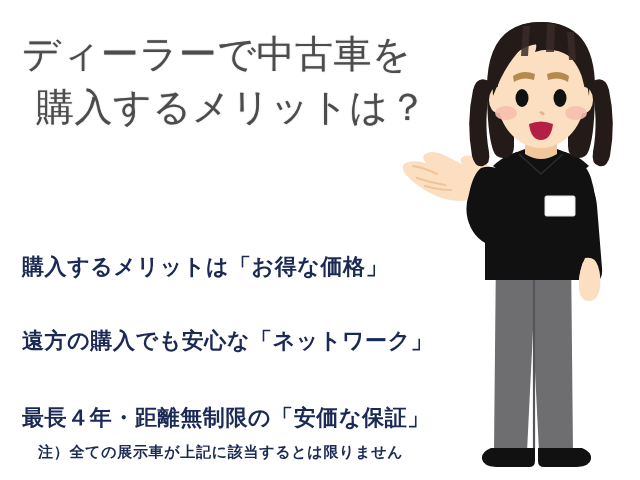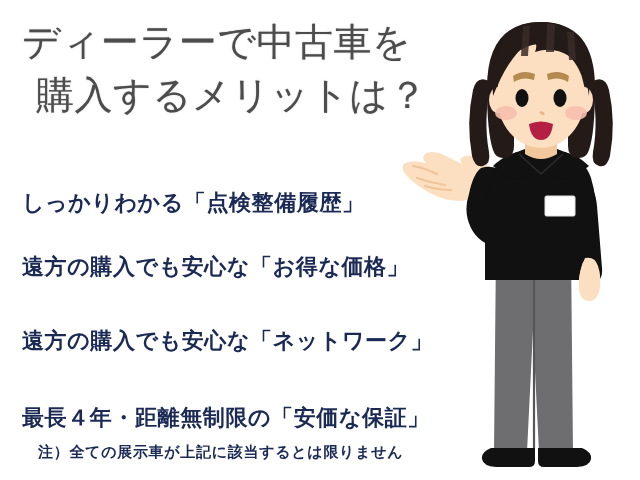--- a/index.html
+++ b/index.html
@@ -13,21 +13,21 @@
     height: 480px;
     background: #ffffff;
     overflow: hidden;
     font-family: "Liberation Sans", "DejaVu Sans", sans-serif;
   }
 
   
   .title-block {
     position: absolute;
     left: 22px;
-    top: 16px;
+    top: 28px;
     width: 430px;
   }
   .title-line {
     color: #4c4c4c;
     font-size: 38px;
     line-height: 53px;
     font-weight: 400;
     letter-spacing: 0.5px;
     white-space: nowrap;
     text-shadow: 0 0 1.2px rgba(76,76,76,0.55);
@@ -74,22 +74,21 @@
 </head>
 <body>
 
 <div id="canvas">
 
   <div class="title-block">
     <div class="title-line">ディーラーで中古車を</div>
     <div class="title-line indent">購入するメリットは？</div>
   </div>
 
-  <div class="benefit" id="benefit-0">しっかりわかる「点検整備履歴」</div>
-  <div class="benefit" id="benefit-1">遠方の購入でも安心な「お得な価格」</div>
+  <div class="benefit" id="benefit-1">購入するメリットは「お得な価格」</div>
   <div class="benefit" id="benefit-2">遠方の購入でも安心な「ネットワーク」</div>
   <div class="benefit" id="benefit-3">最長４年・距離無制限の「安価な保証」</div>
 
   <div class="footnote">注）全ての展示車が上記に該当するとは限りません</div>
 
   <div id="illustration">
     <svg width="245" height="480" viewBox="0 0 245 480" xmlns="http://www.w3.org/2000/svg">
 
       <g>
         <path d="M101 250 L176 250 L178 452 L144 452 L138 330 L132 452 L99 452 Z" fill="#6e6e70"></path>

